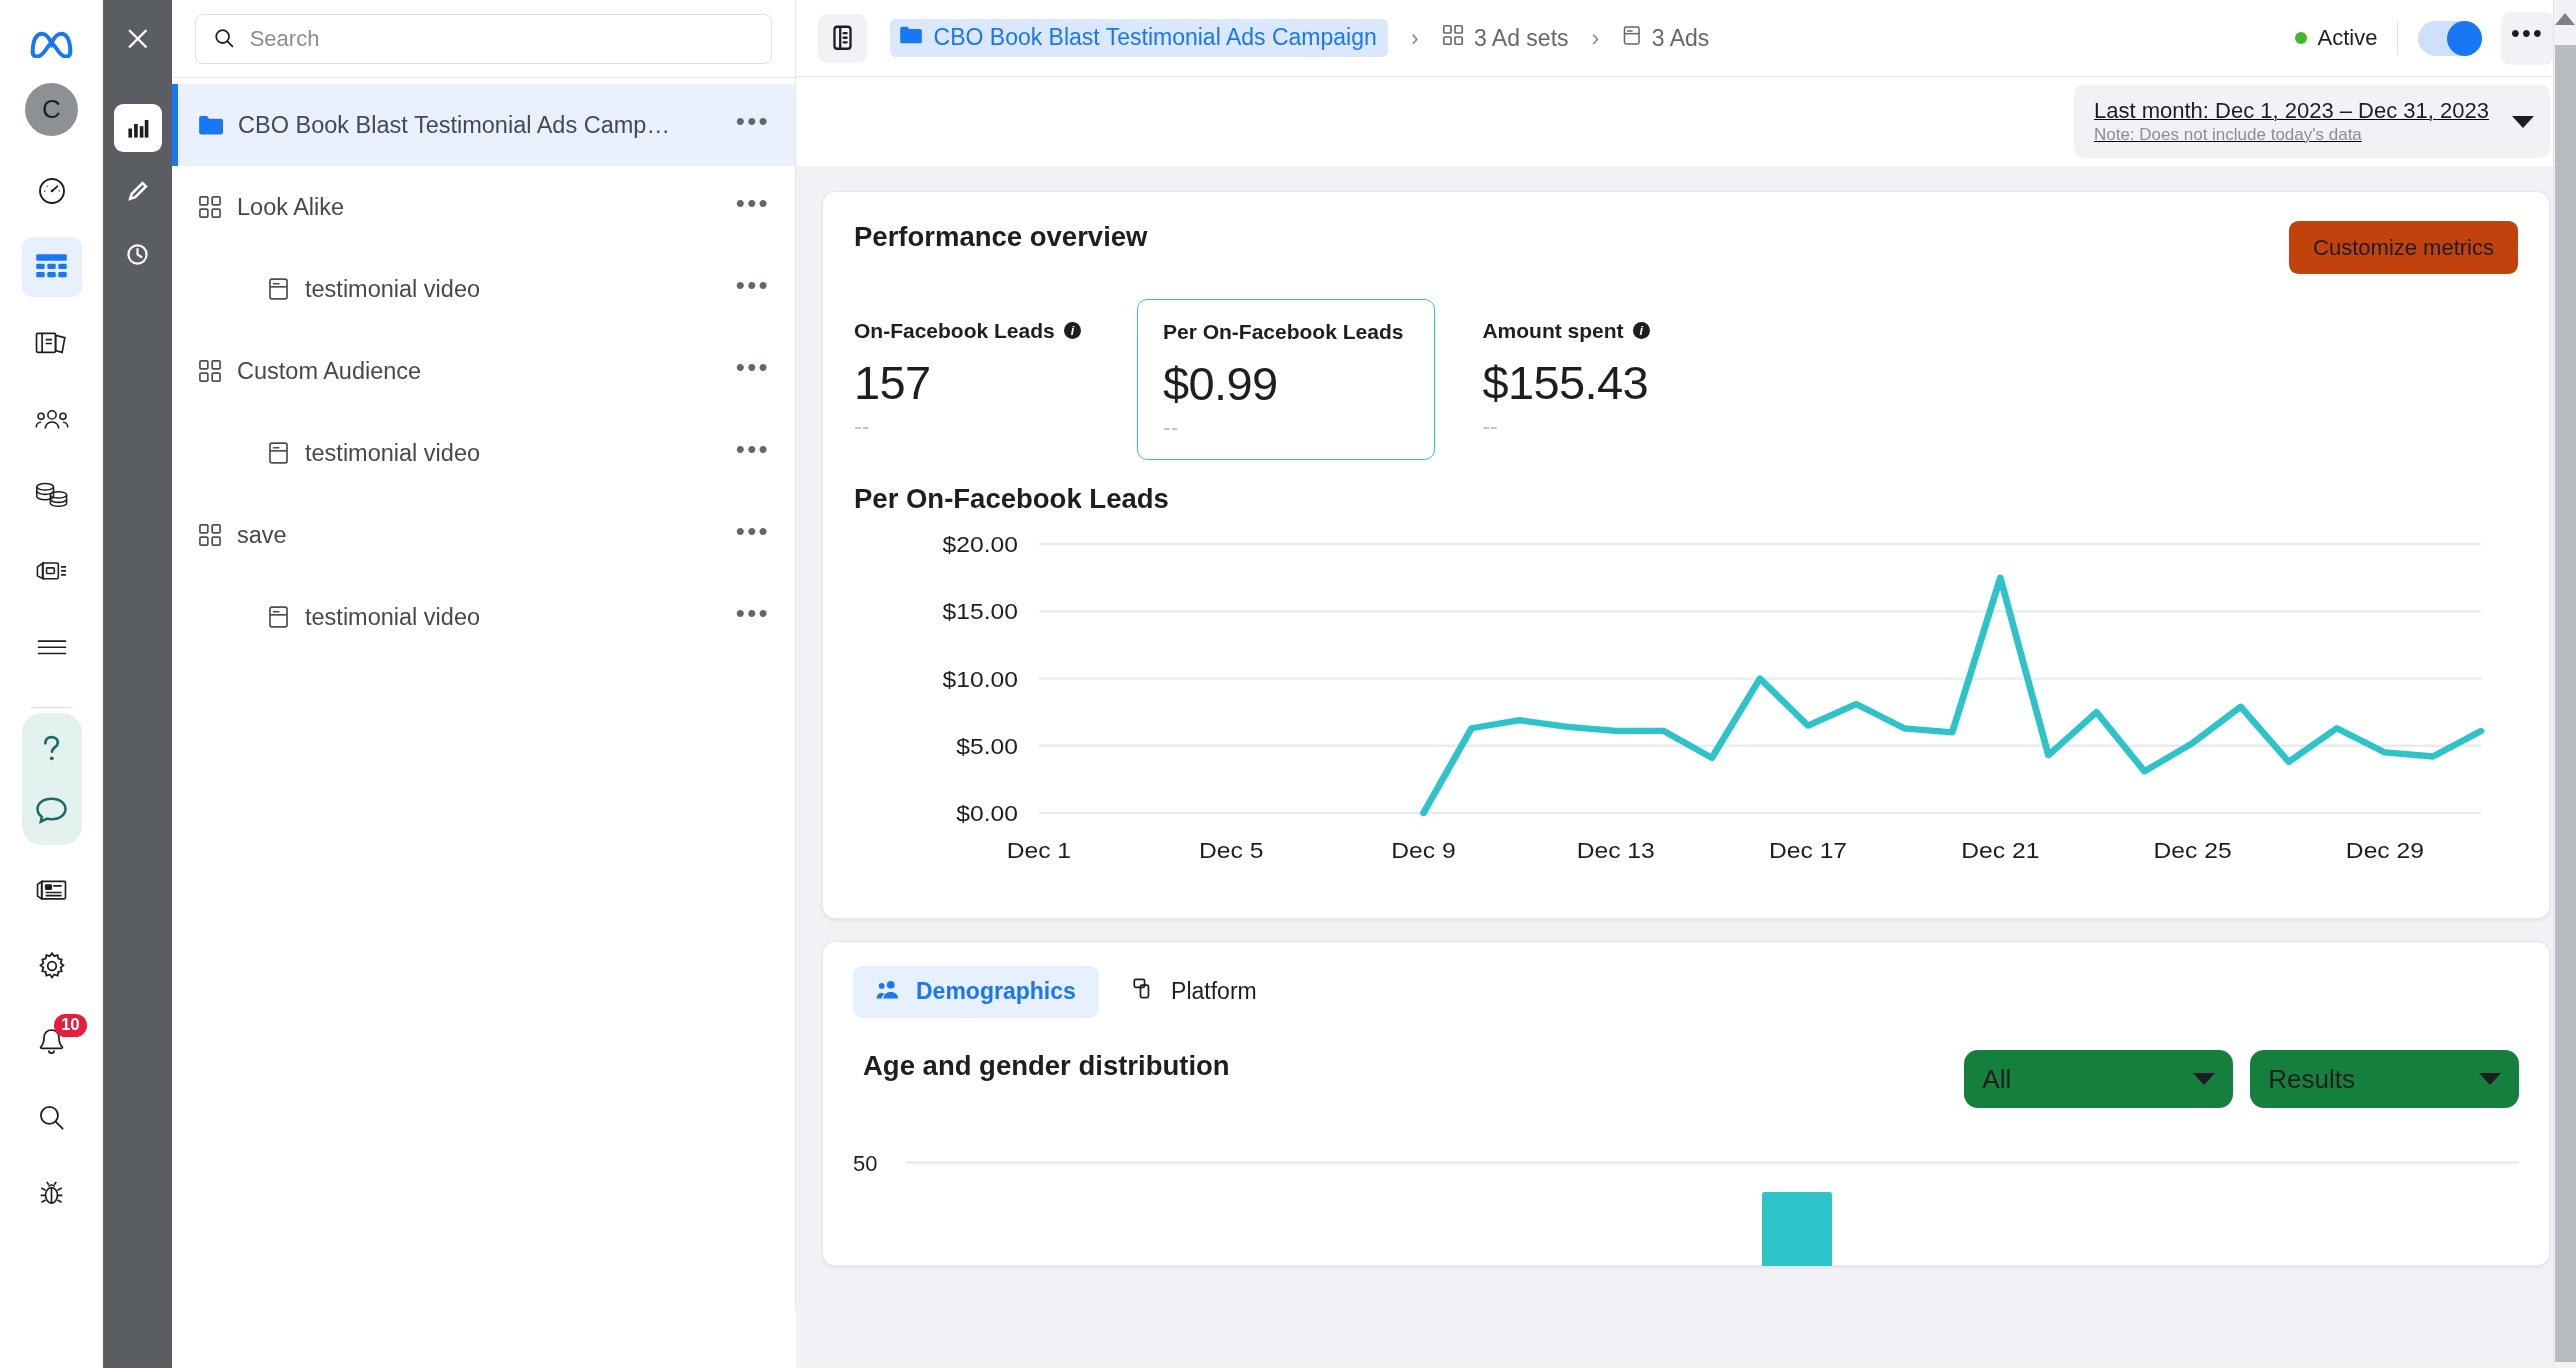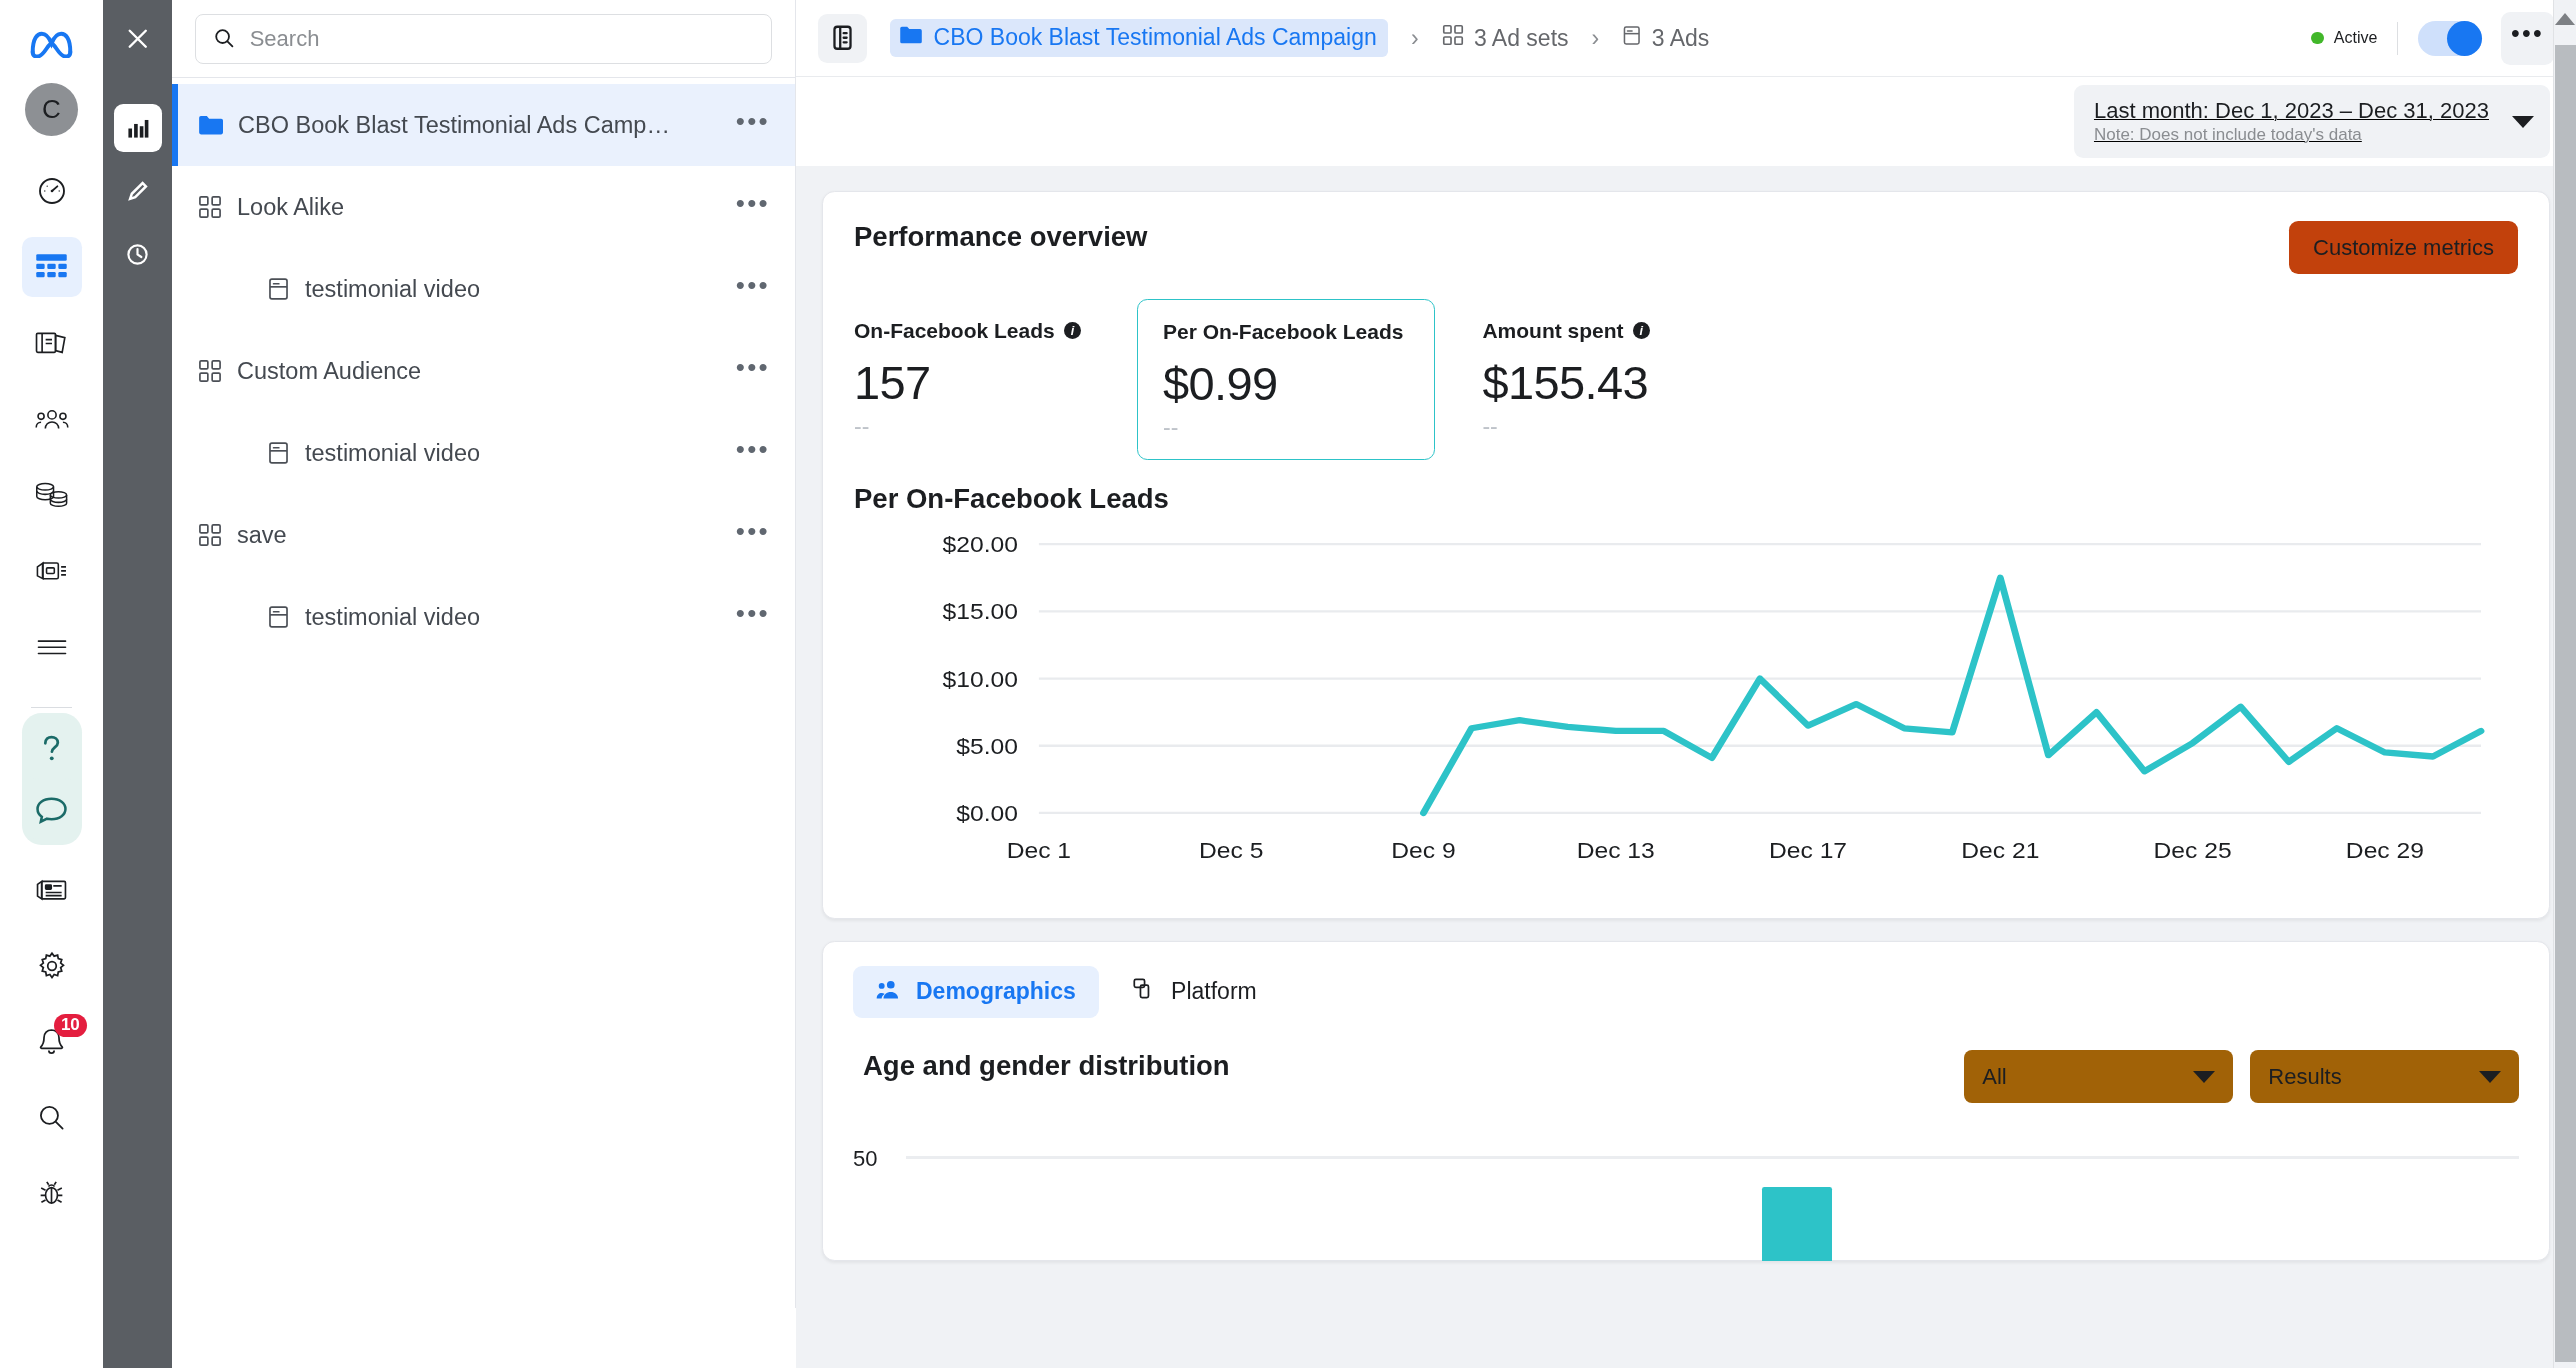--- a/index.html
+++ b/index.html
@@ -125,21 +125,21 @@
   }
   .crumb-active {
     background: #dbe7fb; color: #1877f2;
     border-radius: 5.7px; padding: 4.6px 11.4px 5.7px 9.2px;
     display: flex; align-items: center; gap: 11.4px;
   }
   .crumb-plain { color: #65676b; display: flex; align-items: center; gap: 10.3px; }
   .chev { color: #8a8d91; font-size: 23px; margin: 0 12.6px; }
   .topbar-right { margin-left: auto; display: flex; align-items: center; padding-right: 22px; gap: 0; }
   .status-dot { width: 12.6px; height: 12.6px; border-radius: 50%; background: #42b72a; margin-right: 10.3px; }
-  .status-text { font-size: 16px; color: #1c1e21; margin-right: 19.5px; }
+  .status-text { font-size: 22px; color: #1c1e21; margin-right: 19.5px; }
   .vbar { width: 1.1px; height: 33px; background: #dddfe2; margin-right: 19.5px; }
   .toggle {
     width: 64px; height: 35px; border-radius: 18px; background: #cfe0fb;
     position: relative; margin-right: 19.5px;
   }
   .toggle .knob {
     position: absolute; right: 0; top: 0; width: 35px; height: 35px;
     border-radius: 50%; background: #1877f2;
   }
   .more-btn {
@@ -195,22 +195,22 @@
   .tabs-row { display: flex; align-items: center; gap: 10.3px; padding: 23px 30px 0 30px; }
   .tab {
     display: flex; align-items: center; gap: 15px;
     padding: 12.6px 23px; border-radius: 9.2px; font-size: 23px; color: #1c1e21;
   }
   .tab.active { background: #e7f0fe; color: #1877f2; font-weight: 700; }
 
   .demo-head { display: flex; align-items: flex-start; padding: 31px 30px 0 40px; }
   .demo-title { font-size: 27.5px; font-weight: 700; color: #1c1e21; }
   .demo-sel {
-    background: #a16207; border-radius: 8px; padding: 13.7px 18.3px;
-    display: flex; align-items: center; font-size: 22px; color: #1c1e21;
+    background: #15803d; border-radius: 14px; padding: 13.7px 18.3px;
+    display: flex; align-items: center; font-size: 26px; color: #1c1e21;
     min-width: 269px;
   }
   .demo-sel .caret { margin-left: auto; }
 
   .demo-chart { position: relative; height: 126px; margin: 31px 30px 0 30px; }
 
   
   .scrollbar {
     position: absolute; top: 0; right: 0; width: 23px; height: 1369px;
     background: #f0f2f5; border-left: 0.6px solid #e0e2e5; z-index: 5;

